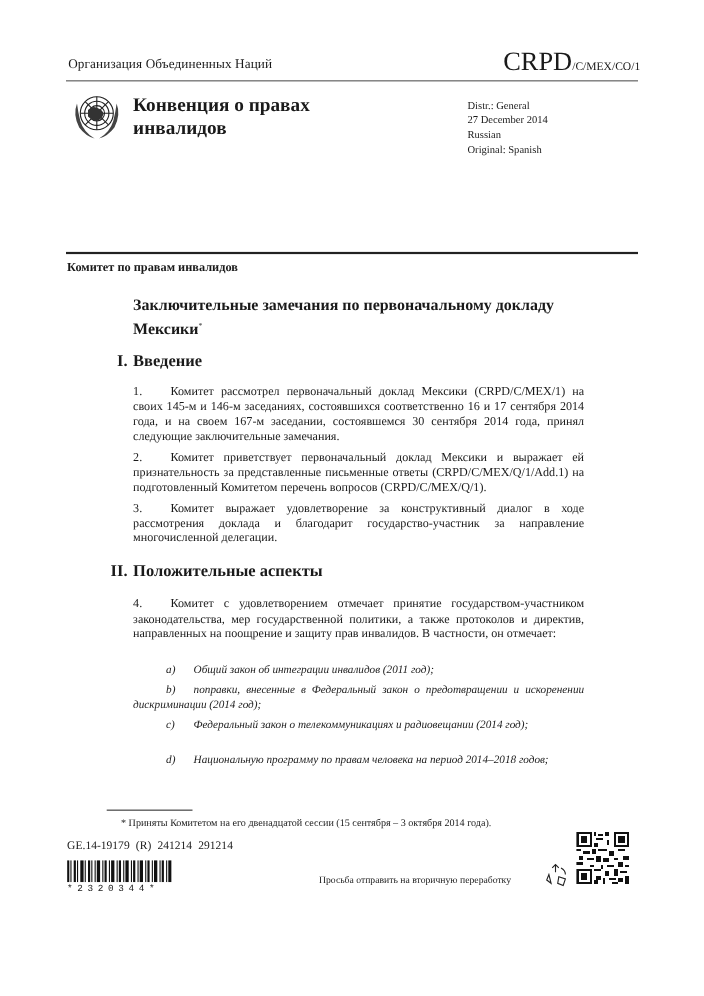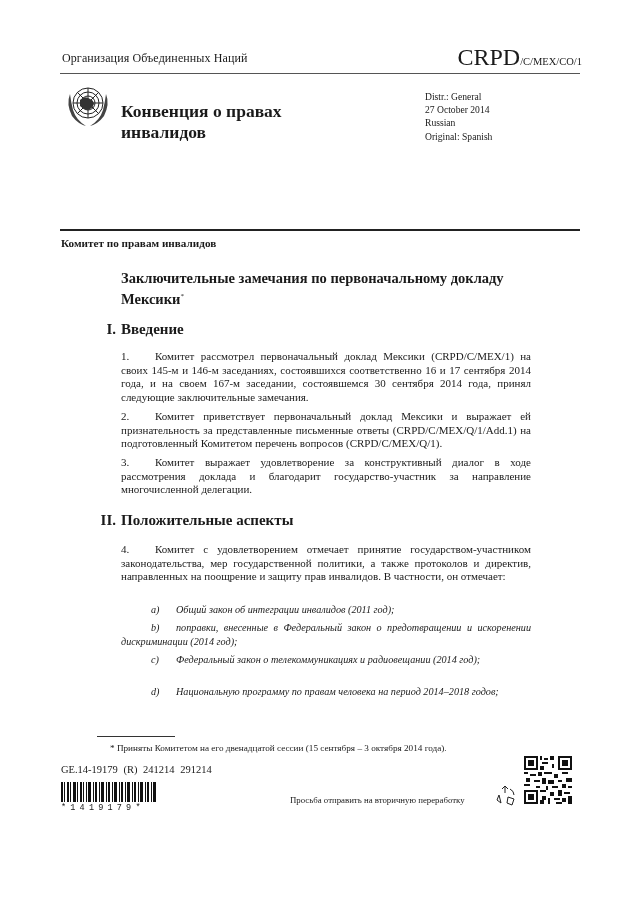--- a/index.html
+++ b/index.html
@@ -5,21 +5,21 @@
   html, body { margin:0; padding:0; background:#ffffff; }
   body { width:640px; height:905px; position:relative; overflow:hidden;
          font-family:"Liberation Serif","DejaVu Serif",serif; color:#1a1a1a; }
   .abs { position:absolute; }
   .org { left:62px; top:51px; font-size:12px; letter-spacing:0.1px; }
   .symbol { right:58px; top:44px; white-space:nowrap; }
   .symbol .big { font-size:24px; }
   .symbol .small { font-size:10.5px; }
   .rule-top { left:60px; top:73px; width:520px; height:0; border-top:1px solid #555; }
   .emblem { left:62px; top:80px; width:52px; height:50px; }
-  .conv-title { left:121px; top:85px; font-size:17.5px; font-weight:bold; line-height:21px; width:220px;margin-top:16px; }
+  .conv-title { left:121px; top:85px; font-size:17.5px; font-weight:bold; line-height:21px; width:220px; }
   .distr { left:425px; top:90px; font-size:9.6px; line-height:13.2px; }
   .rule-mid { left:60px; top:229px; width:520px; height:0; border-top:2px solid #222; }
   .committee { left:61px; top:237px; font-size:11.2px; font-weight:bold; }
   .doc-title { left:121px; top:269px; font-size:14.5px; font-weight:bold; line-height:18px; width:400px; }
   .doc-title sup { font-size:7px; font-weight:normal; vertical-align:6px; }
   .sec-head { font-size:15px; font-weight:bold; }
   .sec-head .num { position:absolute; left:0; top:0; width:36px; text-align:right; }
   .sec-head .txt { position:absolute; left:41px; top:0; white-space:nowrap; }
   .para { left:121px; width:410px; font-size:11px; line-height:13.6px; text-align:justify; }
   .para .pn { display:inline-block; width:34px; }
@@ -57,21 +57,21 @@
   <path d="M18 20 q4 -4 8 -2 q6 2 6 6 q-2 6 -8 6 q-4 -2 -6 -4 z" fill="#333"></path>
   <g fill="#444">
     <path d="M8 14 q-4 10 2 22 q6 8 14 10 q-10 -6 -13 -16 q-2 -8 -3 -16z"></path>
     <path d="M44 14 q4 10 -2 22 q-6 8 -14 10 q10 -6 13 -16 q2 -8 3 -16z"></path>
   </g>
 </svg>
 
 <div class="abs conv-title">Конвенция о правах инвалидов</div>
 <div class="abs distr">
   <div>Distr.: General</div>
-  <div>27 October 2014</div>
+  <div>27 December 2014</div>
   <div>Russian</div>
   <div>Original: Spanish</div>
 </div>
 
 <div class="abs rule-mid"></div>
 <div class="abs committee">Комитет по правам инвалидов</div>
 
 <div class="abs doc-title">
   <span>Заключительные замечания по первоначальному докладу Мексики</span><sup>*</sup>
 </div>
@@ -145,21 +145,21 @@
     <rect x="71" y="0" width="1" height="20"></rect>
       <rect x="73" y="0" width="2" height="20"></rect>
     <rect x="77" y="0" width="1" height="20"></rect>
       <rect x="79" y="0" width="3" height="20"></rect>
     <rect x="84" y="0" width="1" height="20"></rect>
       <rect x="86" y="0" width="2" height="20"></rect>
     <rect x="90" y="0" width="1" height="20"></rect>
       <rect x="92" y="0" width="3" height="20"></rect>
   </g>
 </svg>
-<div class="abs barcode-num">*1419179*</div>
+<div class="abs barcode-num">*2320344*</div>
 
 <div class="abs recycle-text">Просьба отправить на вторичную переработку</div>
 <svg class="abs recycle-icon" viewBox="0 0 20 22">
   <g fill="none" stroke="#222" stroke-width="1">
     <path d="M6 4 l3 -3 l3 3 M9 1 v7"></path>
     <path d="M3 10 l-2 5 l4 3 z"></path>
     <path d="M12 12 l6 2 l-2 6 l-5 -2 z"></path>
     <path d="M14 4 q4 2 4 6"></path>
   </g>
 </svg>

